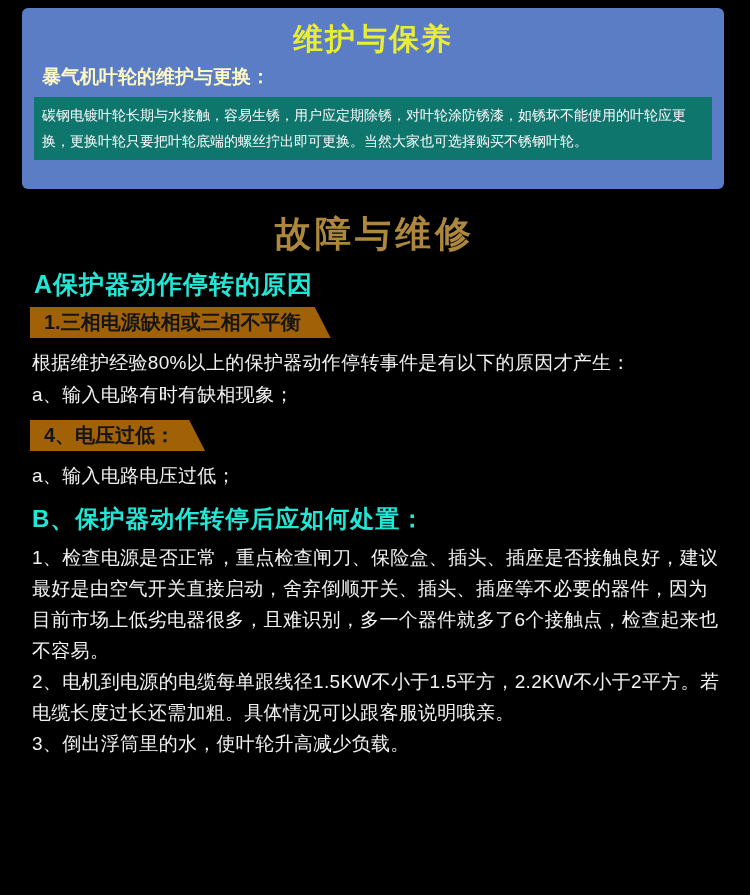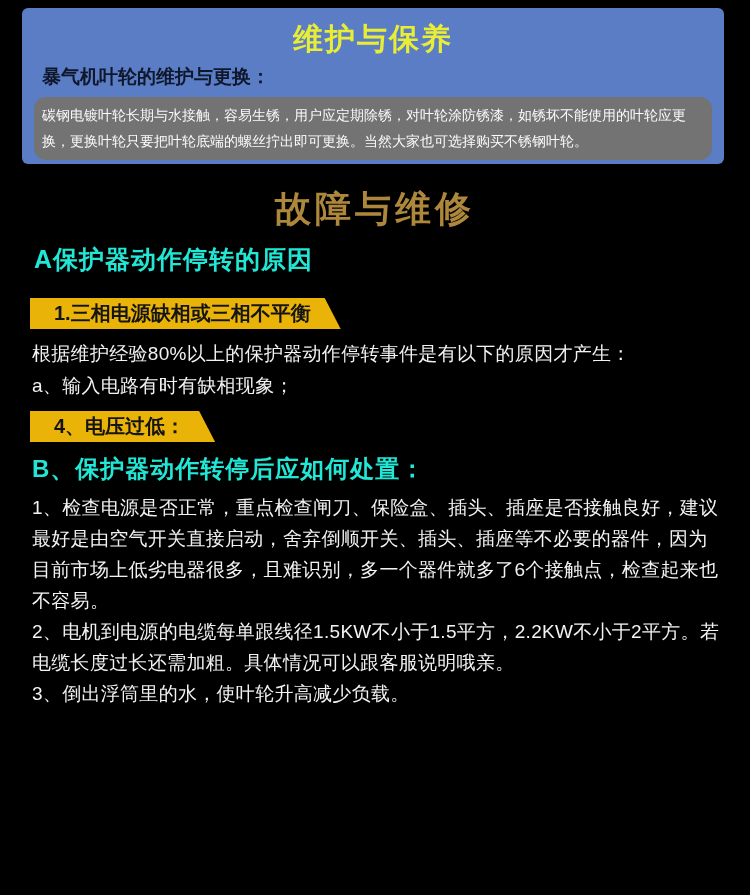--- a/index.html
+++ b/index.html
@@ -10,74 +10,74 @@
     background: #000000;
     font-family: "Liberation Sans", "DejaVu Sans", sans-serif;
     color: #f5f5f5;
     overflow: hidden;
   }
   .maintenance-card {
     margin: 8px 26px 0 22px;
     background: #5a7dc6;
     border-radius: 6px;
     padding: 8px 10px 12px 10px;
-    height: 156px;
+    height: 181px;
   }
   .maintenance-title {
     margin: 4px 0 0 0;
     text-align: center;
     color: #e9ee34;
     font-size: 30px;
     font-weight: bold;
     letter-spacing: 2px;
     line-height: 38px;
   }
   .maintenance-subtitle {
     margin: 6px 0 0 10px;
-    color: #0f172a;
+    color: #fef9c3;
     font-size: 19px;
     font-weight: 600;
     line-height: 26px;
   }
   .maintenance-body {
     margin: 7px 2px 12px 2px;
-    background: #737373;
-    border-radius: 12px;
+    background: #0f766e;
+    border-radius: 0;
     padding: 5px 8px 6px 8px;
     color: #fbfbfb;
     font-size: 14px;
     line-height: 26px;
   }
   .maintenance-body p { margin: 0; }
   .repair-title {
     margin: 26px 0 12px 0;
     text-align: center;
     color: #ad873c;
     font-size: 36px;
     font-weight: bold;
     letter-spacing: 4px;
     line-height: 38px;
   }
   .section-heading {
-    margin: 18px 30px 16px 34px;
+    margin: 18px 30px 0 34px;
     color: #21e8d6;
     font-size: 25px;
     font-weight: bold;
     line-height: 27px;
     letter-spacing: 1px;
   }
   .gold-label {
     display: inline-block;
     margin: 9px 0 0 30px;
-    background: #eab308;
+    background: #a16207;
     color: #141414;
     font-size: 20px;
     font-weight: bold;
     line-height: 31px;
-    padding: 0 30px 0 24px;
+    padding: 0 30px 0 14px;
     clip-path: polygon(0 0, calc(100% - 16px) 0, 100% 100%, 0 100%);
   }
   .text-block {
     margin: 9px 28px 0 32px;
     font-size: 19px;
     line-height: 32px;
     color: #f2f2f2;
     letter-spacing: 0.3px;
   }
   .text-block p { margin: 0; }
@@ -114,20 +114,21 @@
 <div class="gold-label">1.三相电源缺相或三相不平衡</div>
 
 <div class="text-block">
   <p>根据维护经验80%以上的保护器动作停转事件是有以下的原因才产生：</p>
   <p>a、输入电路有时有缺相现象；</p>
 </div>
 
 <div class="gold-label">4、电压过低：</div>
 
 <div class="text-block">
+  <p>a、输入电路电压过低；</p>
 </div>
 
 
 <div class="section-b-heading">B、保护器动作转停后应如何处置：</div>
 
 <div class="text-block tight">
   <p>1、检查电源是否正常，重点检查闸刀、保险盒、插头、插座是否接触良好，建议最好是由空气开关直接启动，舍弃倒顺开关、插头、插座等不必要的器件，因为目前市场上低劣电器很多，且难识别，多一个器件就多了6个接触点，检查起来也不容易。</p>
   <p>2、电机到电源的电缆每单跟线径1.5KW不小于1.5平方，2.2KW不小于2平方。若电缆长度过长还需加粗。具体情况可以跟客服说明哦亲。</p>
   <p>3、倒出浮筒里的水，使叶轮升高减少负载。</p>
 </div>

